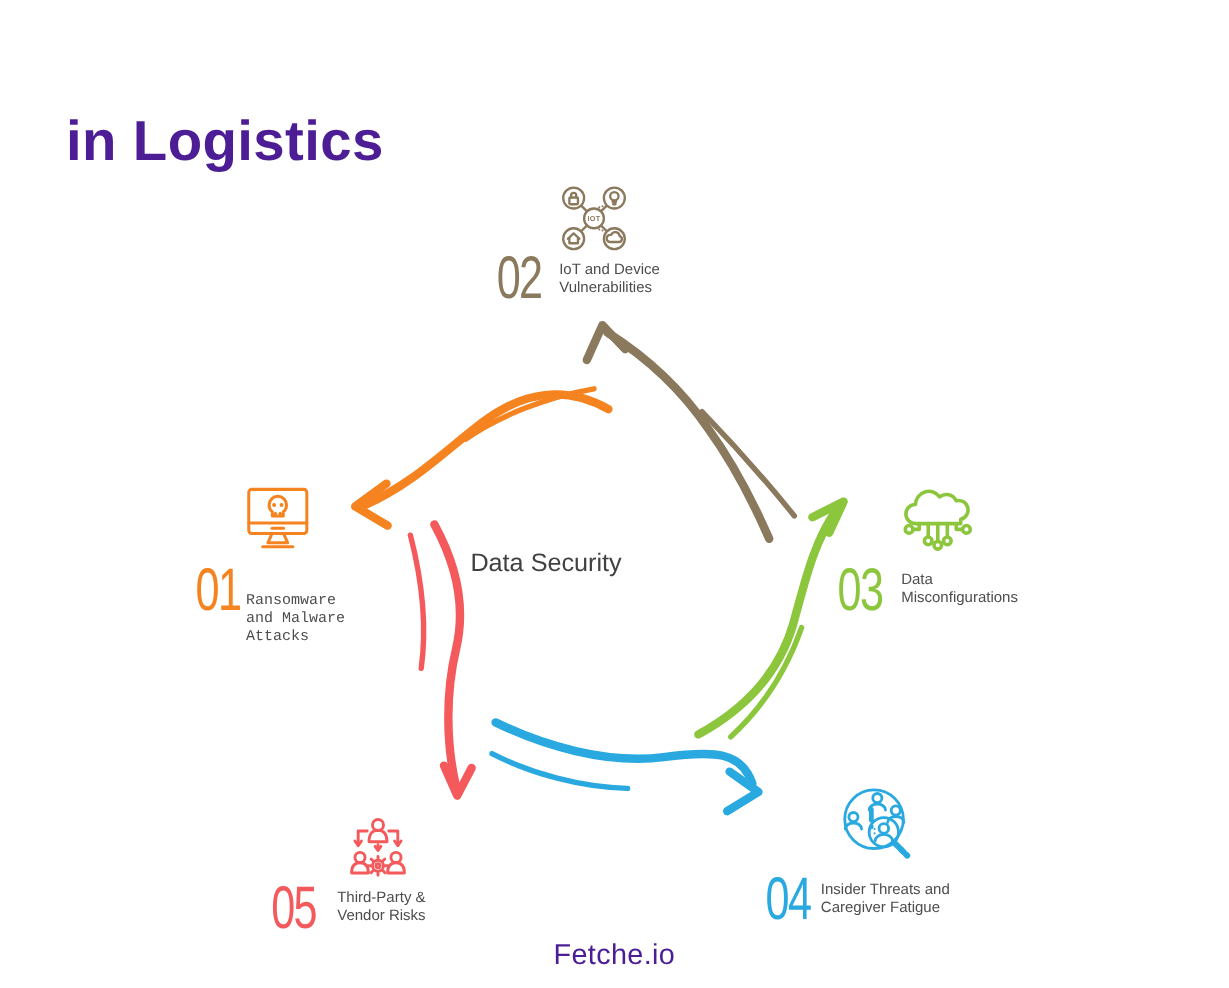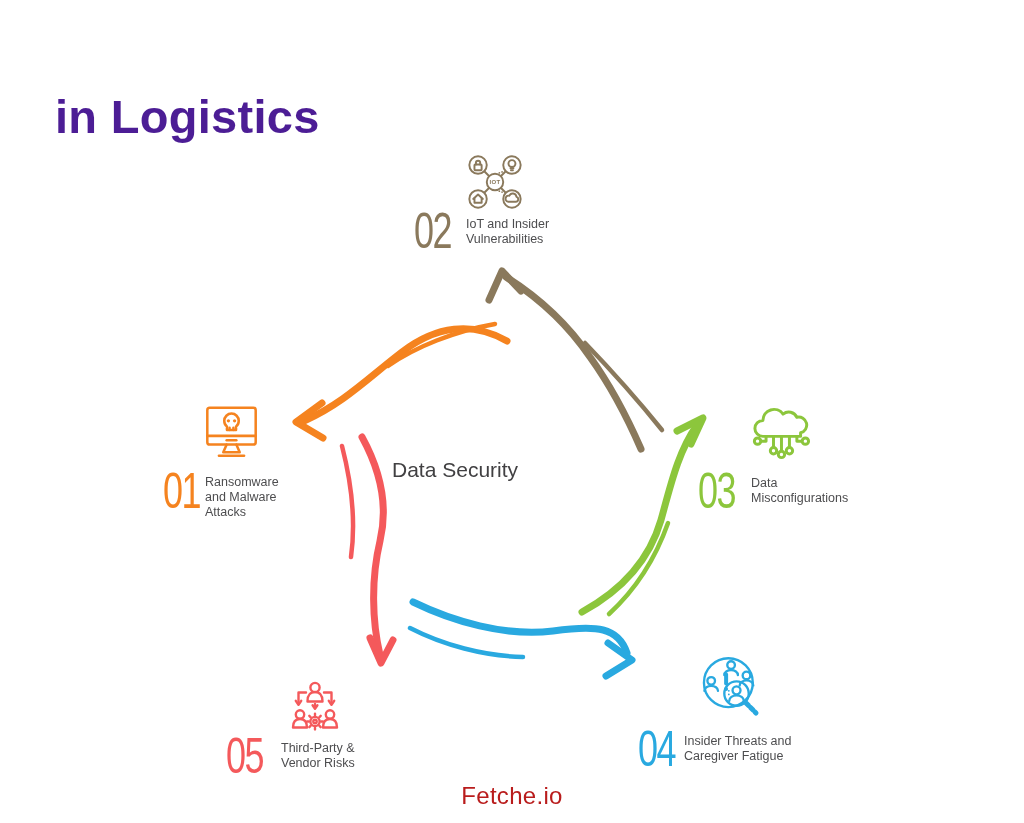--- a/index.html
+++ b/index.html
@@ -18,21 +18,21 @@
     font-size:50px; font-weight:400; letter-spacing:-2px; line-height:1;
     transform:scale(0.72,1); transform-origin:left top; white-space:nowrap;
   }
   .c-orange { color:#F5831F; } .c-brown { color:#8A795C; } .c-green { color:#8CC63C; }
   .c-blue  { color:#29A9E0; } .c-red   { color:#F4595B; }
 
   
   .label { font-size:12.5px; line-height:15px; color:#4D4D4F; }
 
   .center-text { width:220px; text-align:left; font-size:21px; line-height:27px; color:#414042; }
-  .brand { width:1024px; text-align:center; font-size:24px; color:#b91c1c; letter-spacing:0.3px; }
+  .brand { width:1024px; text-align:center; font-size:24px; color:#4c1d95; letter-spacing:0.3px; }
 
   svg { display:block; }
   .arrows { position:absolute; left:0; top:0; pointer-events:none; }
 </style>
 </head>
 <body>
 
 <div class="canvas">
 
   <div class="abs" style="left:55px; top:82px;">
@@ -86,21 +86,21 @@
         <line x1="19" y1="55.5" x2="45" y2="55.5"></line>
         <path d="M24.5,19.5 a7.5,7.5 0 0 1 15,0 c0,3.2 -1.3,4.8 -2.8,5.8 l0,3.7 h-9.4 l0,-3.7 c-1.5,-1 -2.8,-2.6 -2.8,-5.8 z"></path>
         <line x1="30" y1="26.5" x2="30" y2="28.8"></line>
         <line x1="34" y1="26.5" x2="34" y2="28.8"></line>
         <circle cx="28.8" cy="19.5" r="1.7" fill="#F5831F" stroke="none"></circle>
         <circle cx="35.2" cy="19.5" r="1.7" fill="#F5831F" stroke="none"></circle>
       </g>
     </svg>
   </div>
   <div class="abs num c-orange" style="left:163px; top:466px;">01</div>
-  <div class="abs label" style="left:205px; top:475px;">
+  <div class="abs label" style="left:205px; top:493px;font-family:Liberation Mono, monospace;">
     <div>Ransomware</div>
     <div>and Malware</div>
     <div>Attacks</div>
   </div>
 
   <div class="abs" style="left:464px; top:151px;">
     <svg width="62" height="62" viewBox="0 0 64 64">
       <g fill="none" stroke="#8A795C" stroke-width="2" stroke-linecap="round" stroke-linejoin="round">
         <circle cx="32" cy="32" r="8.5"></circle>
         <circle cx="14.5" cy="14.5" r="9"></circle>
@@ -122,21 +122,21 @@
         <circle cx="36.5" cy="22.5" r="0.9" fill="#8A795C" stroke="none"></circle>
         <circle cx="39.3" cy="21.6" r="0.9" fill="#8A795C" stroke="none"></circle>
         <circle cx="36.5" cy="41.5" r="0.9" fill="#8A795C" stroke="none"></circle>
         <circle cx="39.3" cy="42.4" r="0.9" fill="#8A795C" stroke="none"></circle>
         <text x="32" y="34.2" text-anchor="middle" font-size="6.2" font-weight="700" fill="#8A795C" stroke="none" letter-spacing="0.3">IOT</text>
       </g>
     </svg>
   </div>
   <div class="abs num c-brown" style="left:414px; top:206px;">02</div>
   <div class="abs label" style="left:466px; top:217px;">
-    <div>IoT and Insider</div>
+    <div>IoT and Device</div>
     <div>Vulnerabilities</div>
   </div>
 
   <div class="abs" style="left:748px; top:399px;">
     <svg width="68" height="62" viewBox="0 0 64 58">
       <g fill="none" stroke="#8CC63C" stroke-width="2.8" stroke-linecap="round" stroke-linejoin="round">
         <path d="M14,35 a7.5,7.5 0 0 1 0,-15 a10.5,10.5 0 0 1 19,-6 a8.5,8.5 0 0 1 13,3 a7.5,7.5 0 0 1 3.5,14.6 L49.5,35 Z"></path>
         <path d="M17,35 v4.5 h-4.5"></path>
           <circle cx="9" cy="39.5" r="3"></circle>
         <path d="M24,35 v10"></path>

